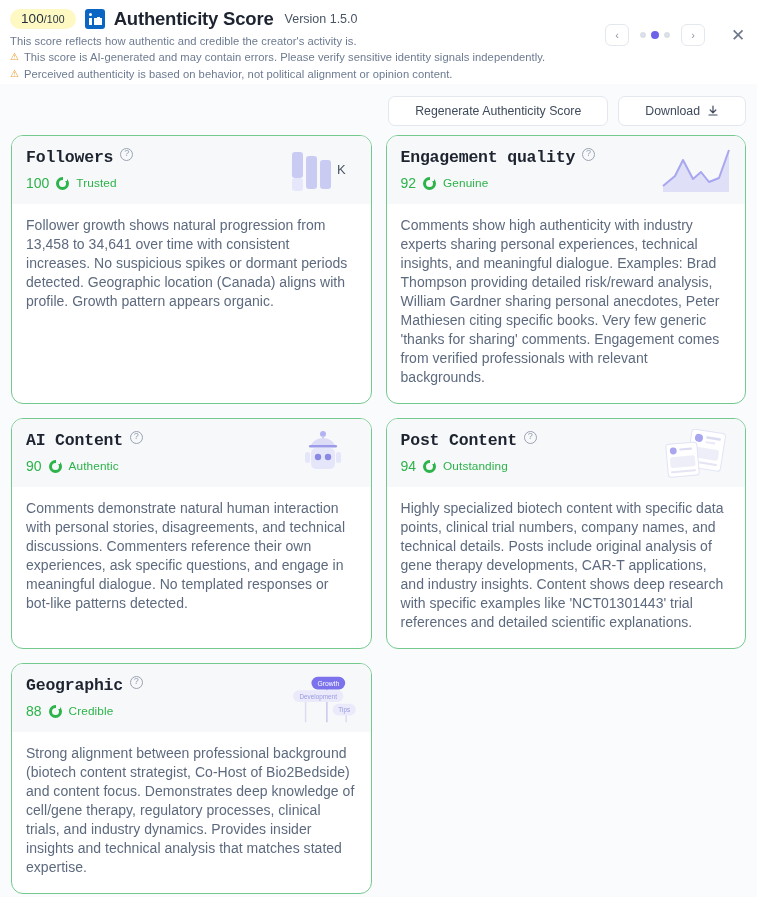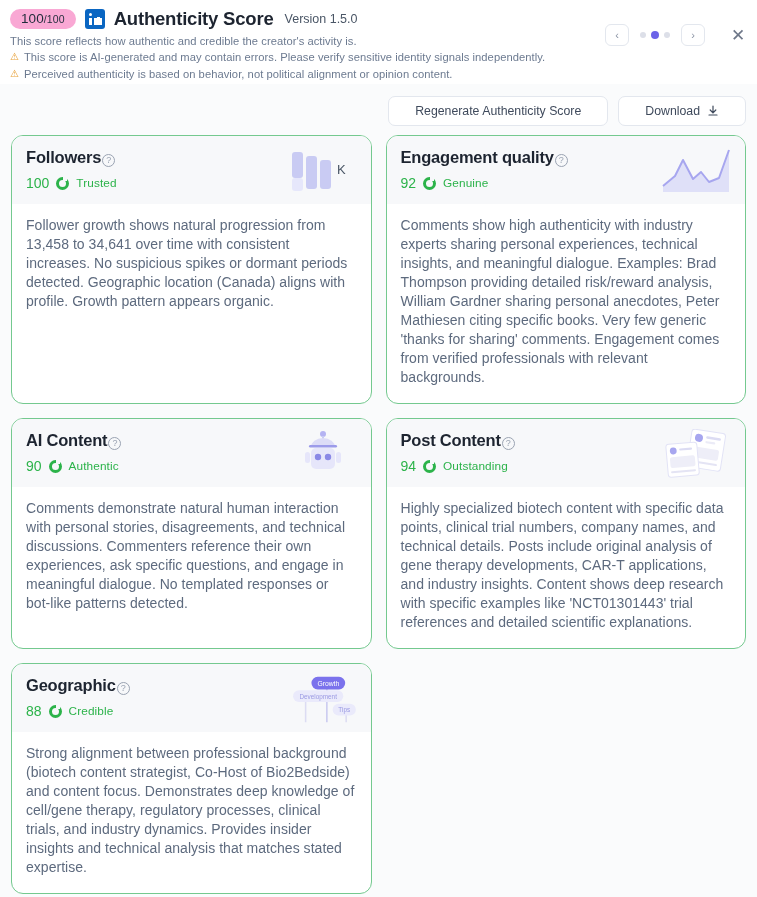--- a/index.html
+++ b/index.html
@@ -13,21 +13,21 @@
 
   
   .header {
     background: #ffffff;
     padding: 7px 10px 6px 10px;
     position: relative;
     height: 84px;
   }
   .title-row { display: flex; align-items: center; gap: 9px; height: 24px; }
   .score-pill {
-    background: #f9a8d4;
+    background: #fef9c3;
     color: #1f2b3a;
     border-radius: 999px;
     padding: 3px 11px 4px 11px;
     font-size: 13.5px;
     letter-spacing: .1px;
     line-height: 1;
     white-space: nowrap;
   }
   .score-pill .denom { font-size: 10.5px; }
   .li-icon {
@@ -89,21 +89,21 @@
     padding: 0 11px;
   }
   .card {
     background: #fff; border: 1px solid #74c98f; border-radius: 12px;
     overflow: hidden; position: relative;
   }
   .card-head {
     background: #f7f8fa; padding: 12px 14px 11px 14px;
     position: relative; min-height: 68px;
   }
-  .card-title-row { display: flex; align-items: flex-end; gap: 1px; }
+  .card-title-row { display: flex; align-items: flex-start; gap: 7px; font-family: Liberation Mono, monospace; }
   .card-title { font-size: 16.5px; color: #1d2430; font-weight: 600; letter-spacing: -.2px; }
   .help-icon {
     width: 13px; height: 13px; border-radius: 50%; border: 1.2px solid #9aa3b2;
     color: #9aa3b2; font-size: 9px; line-height: 10.5px; text-align: center;
     cursor: pointer; flex: 0 0 auto;
   }
   .card-score-row { display: flex; align-items: center; gap: 7px; margin-top: 8px; }
   .score-num { font-size: 14px; color: #2cb34a; font-weight: 500; }
   .ring {
     width: 13px; height: 13px; border-radius: 50%;

